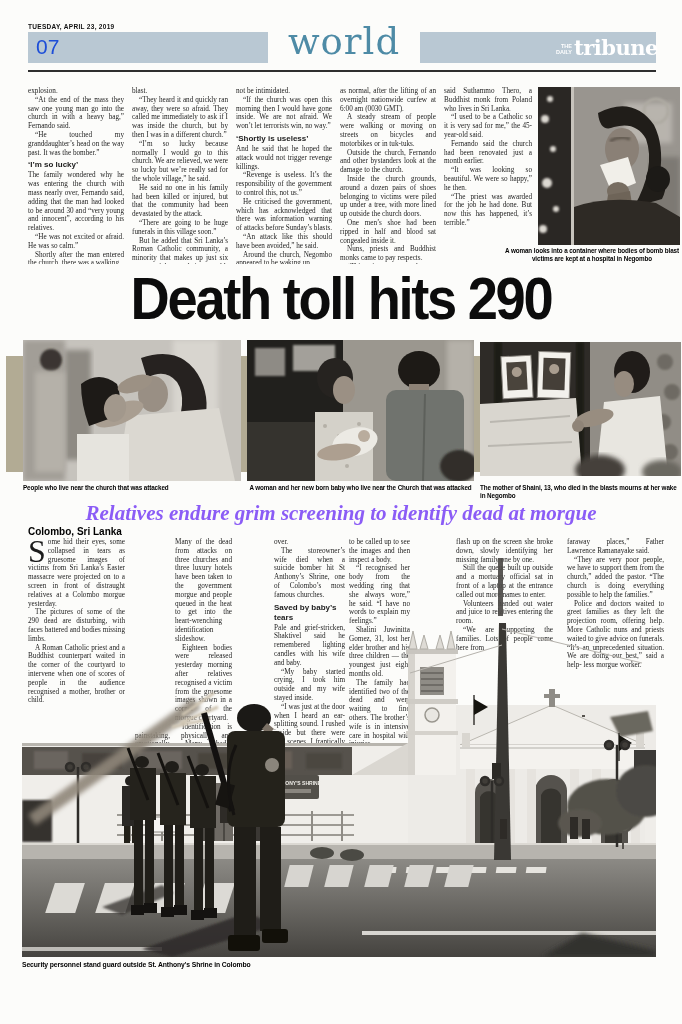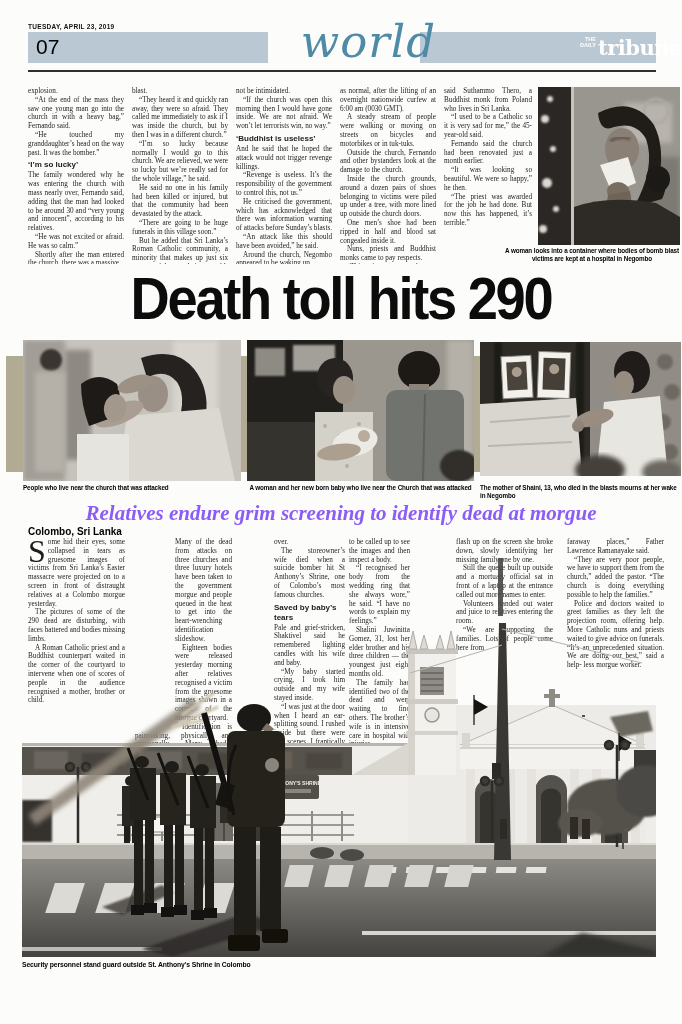--- a/index.html
+++ b/index.html
@@ -7,25 +7,25 @@
         font-family:"Liberation Serif",serif;color:var(--ink,#1c1c1c);}
   .abs{position:absolute;}
 
   
   .date{left:28px;top:23px;font-family:"Liberation Sans",sans-serif;font-weight:bold;
         font-size:6.5px;letter-spacing:.3px;color:#111;}
   .bar{top:32px;height:31px;background:var(--bar,#b9c8d3);}
   .bar-left{left:28px;width:240px;}
   .bar-right{left:420px;width:236px;}
   .pagenum{left:36px;top:35px;font-family:"Liberation Sans",sans-serif;font-weight:300;
-           font-size:21px;color:#000000;}
-  .world{left:252px;top:18px;width:184px;text-align:right;
-         font-family:"DejaVu Serif",serif;font-weight:normal;font-size:45px;line-height:48px;
-         color:var(--world,#4e8ba6);letter-spacing:1px;font-style:italic;}
-  .logo{left:580px;top:37px;display:flex;color:#fff;}
+           font-size:21px;color:#1d4ed8;}
+  .world{left:252px;top:18px;width:184px;text-align:center;
+         font-family:"DejaVu Serif",serif;font-weight:normal;font-size:37px;line-height:48px;
+         color:var(--world,#4e8ba6);letter-spacing:1px;}
+  .logo{left:556px;top:37px;display:flex;align-items:flex-end;color:#fff;}
   .logo-stack{font-family:"Liberation Sans",sans-serif;font-weight:bold;font-size:5.5px;
               line-height:5.5px;text-align:right;margin-right:2px;margin-bottom:3px;}
   .logo-name{font-family:"DejaVu Serif",serif;font-weight:bold;font-size:21px;line-height:21px;
              letter-spacing:-.5px;}
   .rule{left:28px;top:70px;width:628px;height:2px;background:#2e2e2e;}
 
   
   .col{font-size:7.2px;line-height:8.8px;text-align:justify;overflow:hidden;}
   .col p{margin:0;}
   .col .p{text-indent:7px;}
@@ -81,36 +81,36 @@
   <div class="abs rule"></div>
 
   <div class="abs col topcol" style="left:28px;width:96px">
 
   <p class="p0">explosion.</p>
       <p class="p">“At the end of the mass they saw one young man go into the church in with a heavy bag,” Fernando said.</p>
       <p class="p">“He touched my granddaughter’s head on the way past. It was the bomber.”</p>
       <p class="h">‘I’m so lucky’</p>
       <p class="p0">The family wondered why he was entering the church with mass nearly over, Fernando said, adding that the man had looked to be around 30 and “very young and innocent”, according to his relatives.</p>
       <p class="p">“He was not excited or afraid. He was so calm.”</p>
-      <p class="p">Shortly after the man entered the church, there was a massive</p>
+      <p class="p">Shortly after the man entered the church, there was a walking</p>
     </div>
   <div class="abs col topcol" style="left:132px;width:96px">
 
   <p class="p0">blast.</p>
       <p class="p">“They heard it and quickly ran away, they were so afraid. They called me immediately to ask if I was inside the church, but by then I was in a different church.”</p>
       <p class="p">“I’m so lucky because normally I would go to this church. We are relieved, we were so lucky but we’re really sad for the whole village,” he said.</p>
       <p class="p">He said no one in his family had been killed or injured, but that the community had been devastated by the attack.</p>
       <p class="p">“There are going to be huge funerals in this village soon.”</p>
       <p class="p">But he added that Sri Lanka’s Roman Catholic community, a minority that makes up just six percent of the population, would</p>
     </div>
   <div class="abs col topcol" style="left:236px;width:96px">
 
   <p class="p0">not be intimidated.</p>
       <p class="p">“If the church was open this morning then I would have gone inside.  We are not afraid. We won’t let terrorists win, no way.”</p>
-      <p class="h">‘Buddhist is useless’</p>
+      <p class="h">‘Shortly is useless’</p>
       <p class="p0">And he said that he hoped the attack would not trigger revenge killings.</p>
       <p class="p">“Revenge is useless. It’s the responsibility of the government to control this, not us.”</p>
       <p class="p">He criticised the government, which has acknowledged that there was information warning of attacks before Sunday’s blasts.</p>
       <p class="p">“An attack like this should have been avoided,” he said.</p>
       <p class="p">Around the church, Negombo appeared to be waking up</p>
     </div>
   <div class="abs col topcol" style="left:340px;width:96px">
 
   <p class="p0">as normal, after the lifting of an overnight nationwide curfew at 6:00 am (0030 GMT).</p>
       <p class="p">A steady stream of people were walking or moving on streets on bicycles and motorbikes or in tuk-tuks.</p>

